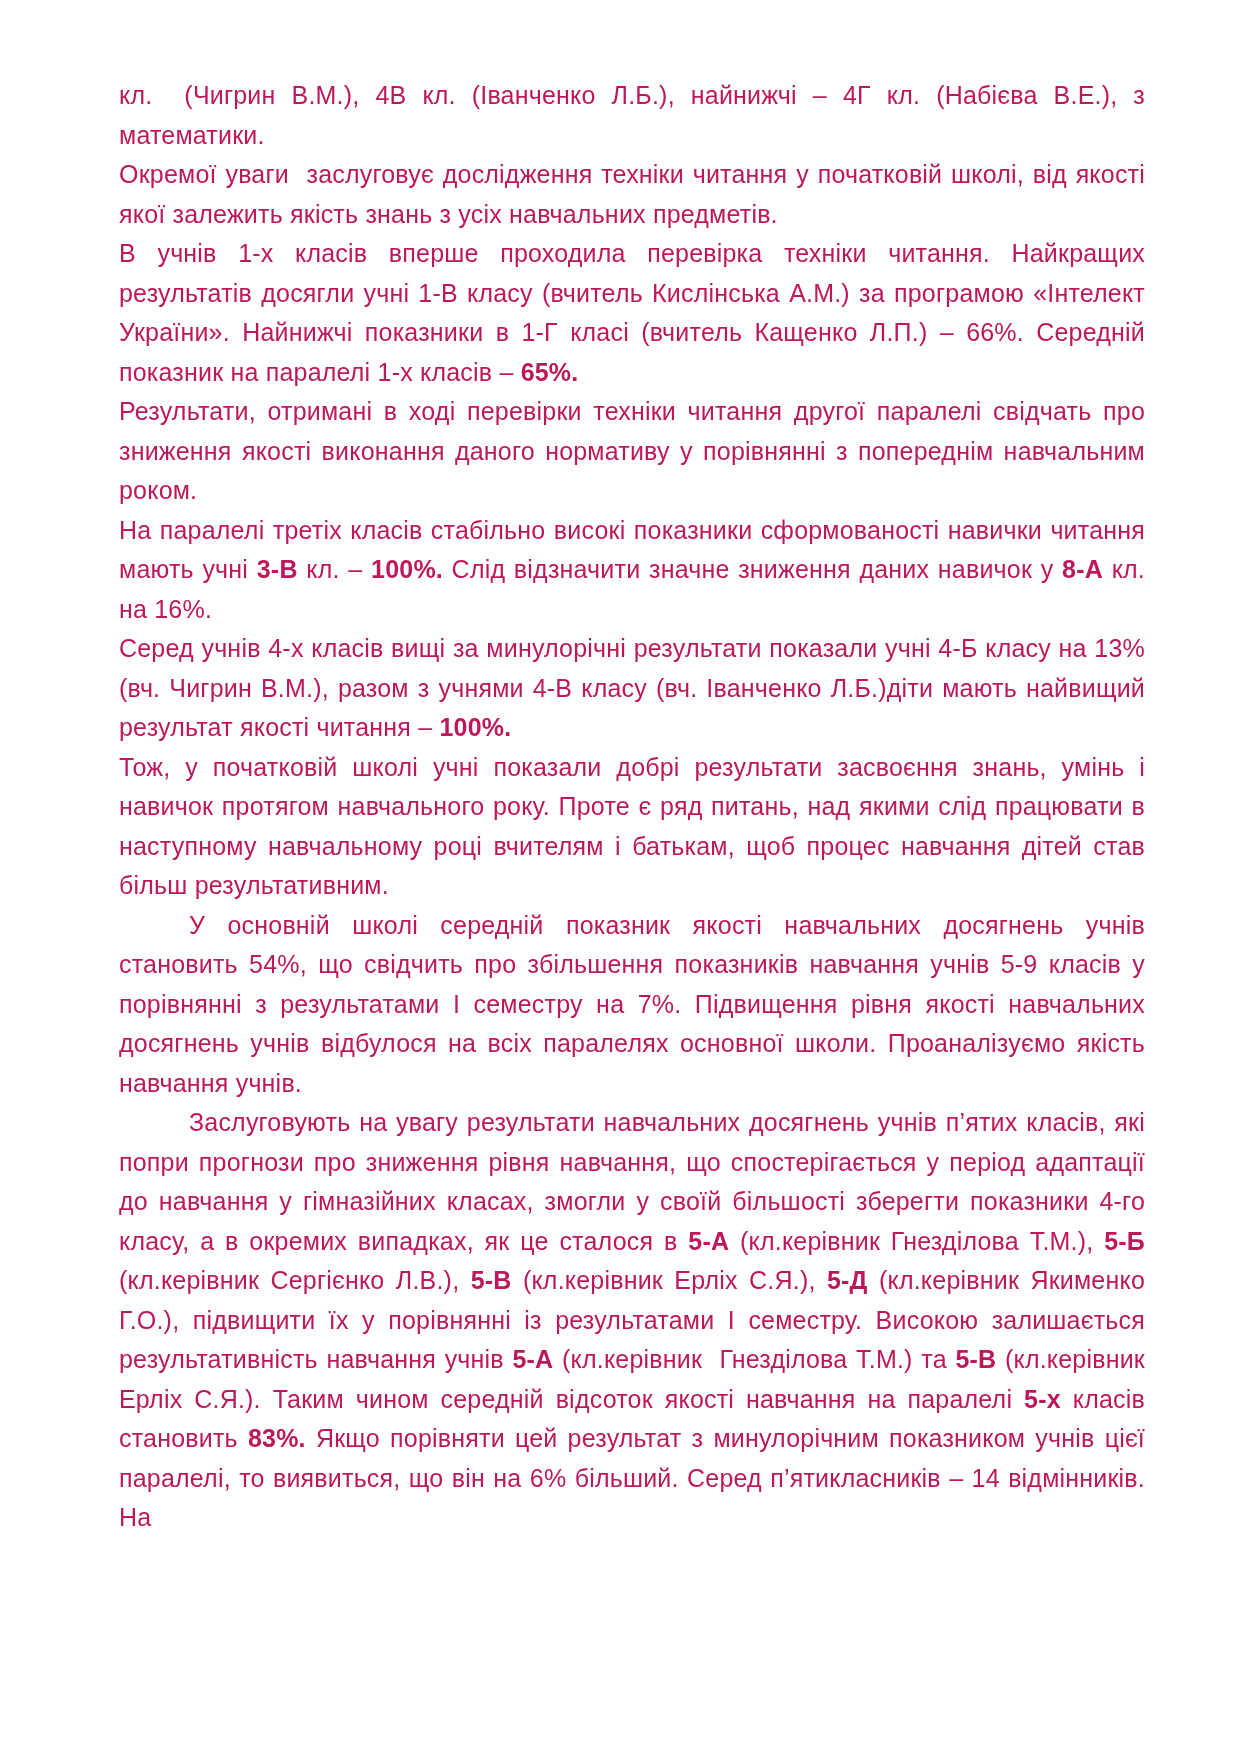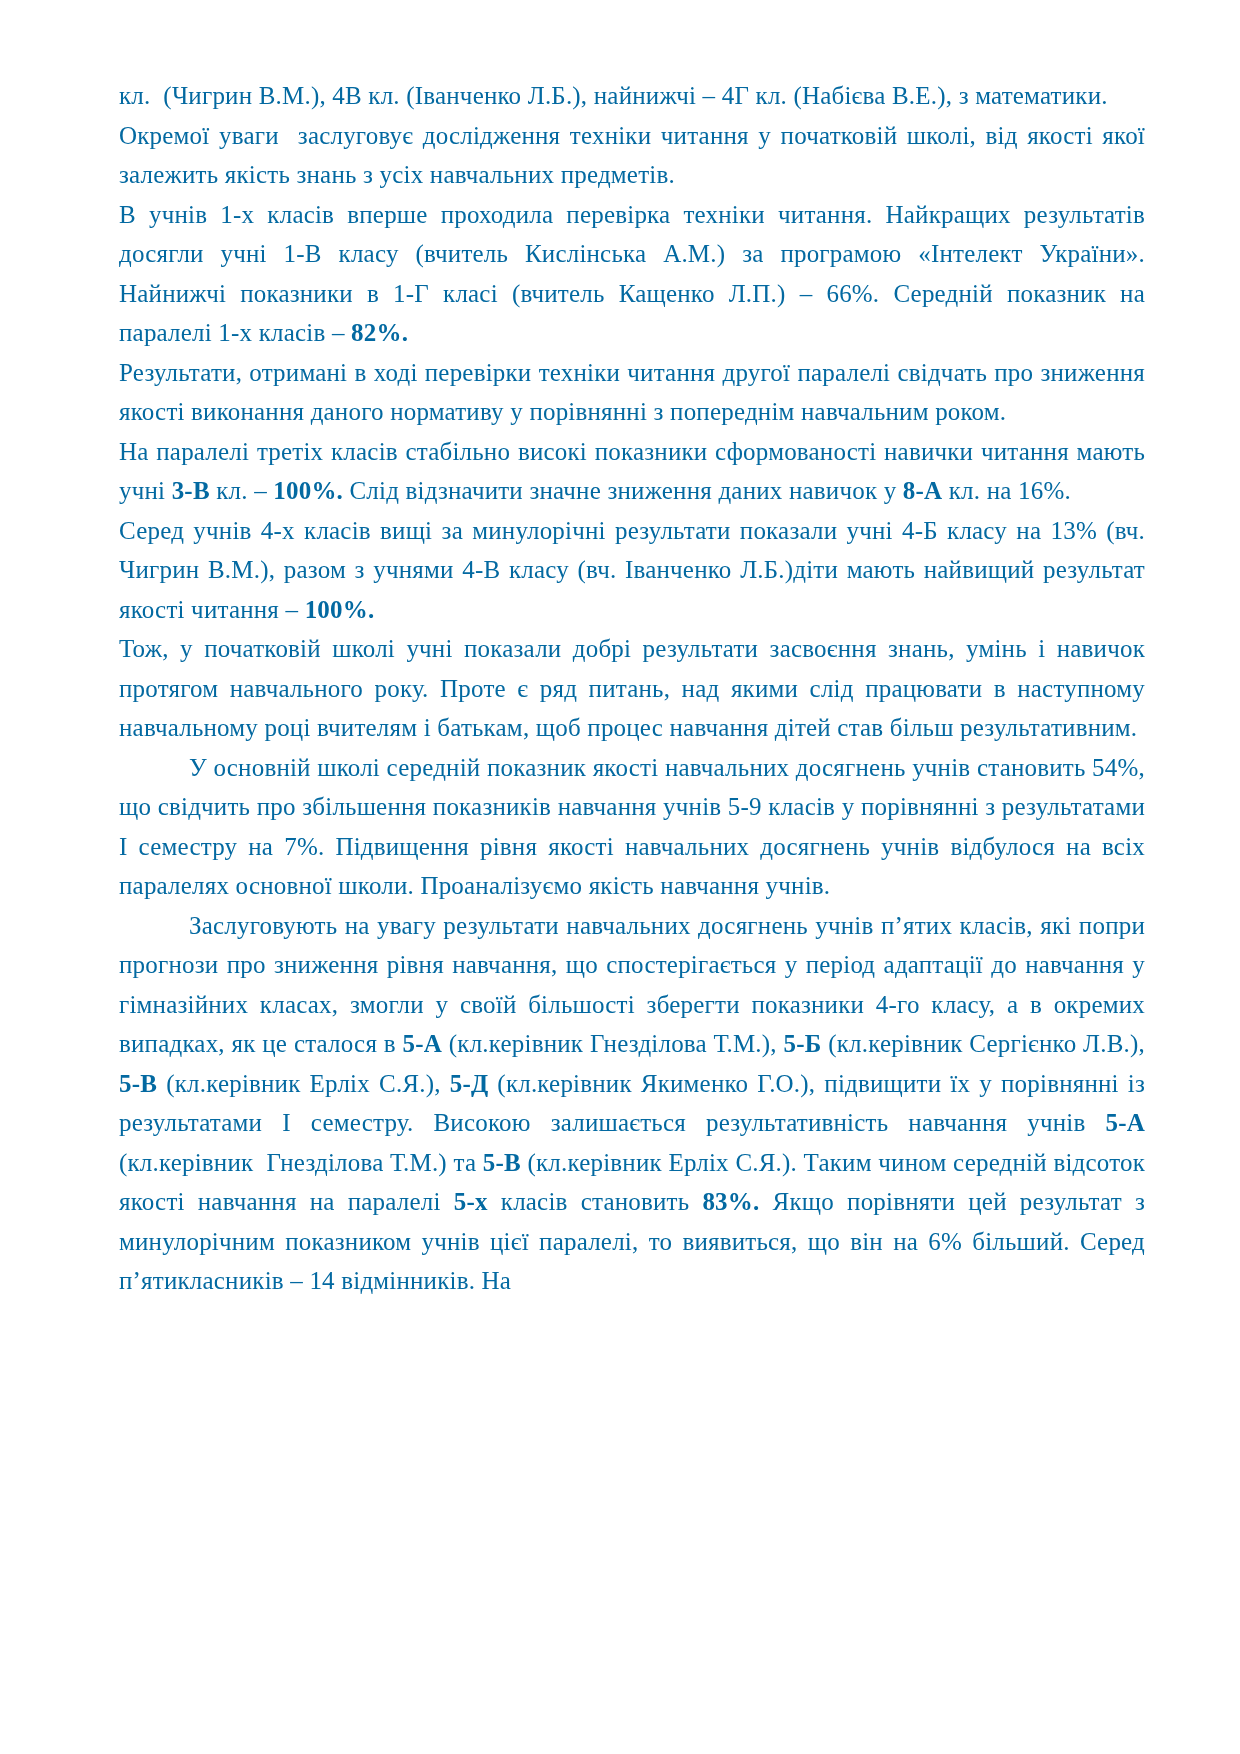--- a/index.html
+++ b/index.html
@@ -13,24 +13,24 @@
     height: 1754px;
     margin: 0 auto;
     background: #ffffff;
     overflow: hidden;
   }
   .text-block {
     position: absolute;
     left: 119px;
     top: 76px;
     width: 1026px;
-    font-family: Liberation Serif, serif;
+    font-family: Liberation Sans, sans-serif;
     font-size: 25px;
     line-height: 39.5px;
-    color: #0369a1;
+    color: #be185d;
     text-align: justify;
     letter-spacing: 0.2px;
   }
   .text-block p.para {
     margin: 0;
     padding: 0;
   }
   .text-block p.para.indent {
     text-indent: 70px;
   }
@@ -38,21 +38,21 @@
     font-weight: bold;
   }
 </style>
 </head>
 <body>
 
 <div class="page">
   <div class="text-block">
       <p class="para"><span>кл.&nbsp; (Чигрин В.М.), 4В кл. (Іванченко Л.Б.), найнижчі – 4Г кл. (Набієва В.Е.), з математики.</span></p>
       <p class="para"><span>Окремої уваги&nbsp; заслуговує дослідження техніки читання у початковій школі, від якості якої залежить якість знань з усіх навчальних предметів.</span></p>
-      <p class="para"><span>В учнів 1-х класів вперше проходила перевірка техніки читання. Найкращих результатів досягли учні 1-В класу (вчитель Кислінська А.М.) за програмою «Інтелект України». Найнижчі показники в 1-Г класі (вчитель Кащенко Л.П.) – 66%. Середній показник на паралелі 1-х класів – </span><span class="bold">82%.</span></p>
+      <p class="para"><span>В учнів 1-х класів вперше проходила перевірка техніки читання. Найкращих результатів досягли учні 1-В класу (вчитель Кислінська А.М.) за програмою «Інтелект України». Найнижчі показники в 1-Г класі (вчитель Кащенко Л.П.) – 66%. Середній показник на паралелі 1-х класів – </span><span class="bold">65%.</span></p>
       <p class="para"><span>Результати, отримані в ході перевірки техніки читання другої паралелі свідчать про зниження якості виконання даного нормативу у порівнянні з попереднім навчальним роком.</span></p>
       <p class="para"><span>На паралелі третіх класів стабільно високі показники сформованості навички читання мають учні </span><span class="bold">3-В</span><span> кл. – </span><span class="bold">100%.</span><span> Слід відзначити значне зниження даних навичок у </span><span class="bold">8-А</span><span> кл. на 16%.</span></p>
       <p class="para"><span>Серед учнів 4-х класів вищі за минулорічні результати показали учні 4-Б класу на 13% (вч. Чигрин В.М.), разом з учнями 4-В класу (вч. Іванченко Л.Б.)діти мають найвищий результат якості читання – </span><span class="bold">100%.</span></p>
       <p class="para"><span>Тож, у початковій школі учні показали добрі результати засвоєння знань, умінь і навичок протягом навчального року. Проте є ряд питань, над якими слід працювати в наступному навчальному році вчителям і батькам, щоб процес навчання дітей став більш результативним.</span></p>
       <p class="para indent"><span>У основній школі середній показник якості навчальних досягнень учнів становить 54%, що свідчить про збільшення показників навчання учнів 5-9 класів у порівнянні з результатами І семестру на 7%. Підвищення рівня якості навчальних досягнень учнів відбулося на всіх паралелях основної школи. Проаналізуємо якість навчання учнів.</span></p>
       <p class="para indent"><span>Заслуговують на увагу результати навчальних досягнень учнів п’ятих класів, які попри прогнози про зниження рівня навчання, що спостерігається у період адаптації до навчання у гімназійних класах, змогли у своїй більшості зберегти показники 4-го класу, а в окремих випадках, як це сталося в </span><span class="bold">5-А</span><span> (кл.керівник Гнезділова Т.М.), </span><span class="bold">5-Б</span><span> (кл.керівник Сергієнко Л.В.), </span><span class="bold">5-В</span><span> (кл.керівник Ерліх С.Я.), </span><span class="bold">5-Д</span><span> (кл.керівник Якименко Г.О.), підвищити їх у порівнянні із результатами І семестру. Високою залишається результативність навчання учнів </span><span class="bold">5-А</span><span> (кл.керівник&nbsp; Гнезділова Т.М.) та </span><span class="bold">5-В</span><span> (кл.керівник Ерліх С.Я.). Таким чином середній відсоток якості навчання на паралелі </span><span class="bold">5-х</span><span> класів становить </span><span class="bold">83%.</span><span> Якщо порівняти цей результат з минулорічним показником учнів цієї паралелі, то виявиться, що він на 6% більший. Серед п’ятикласників – 14 відмінників. На</span></p>
     </div>
 </div>
 
 </body></html>

